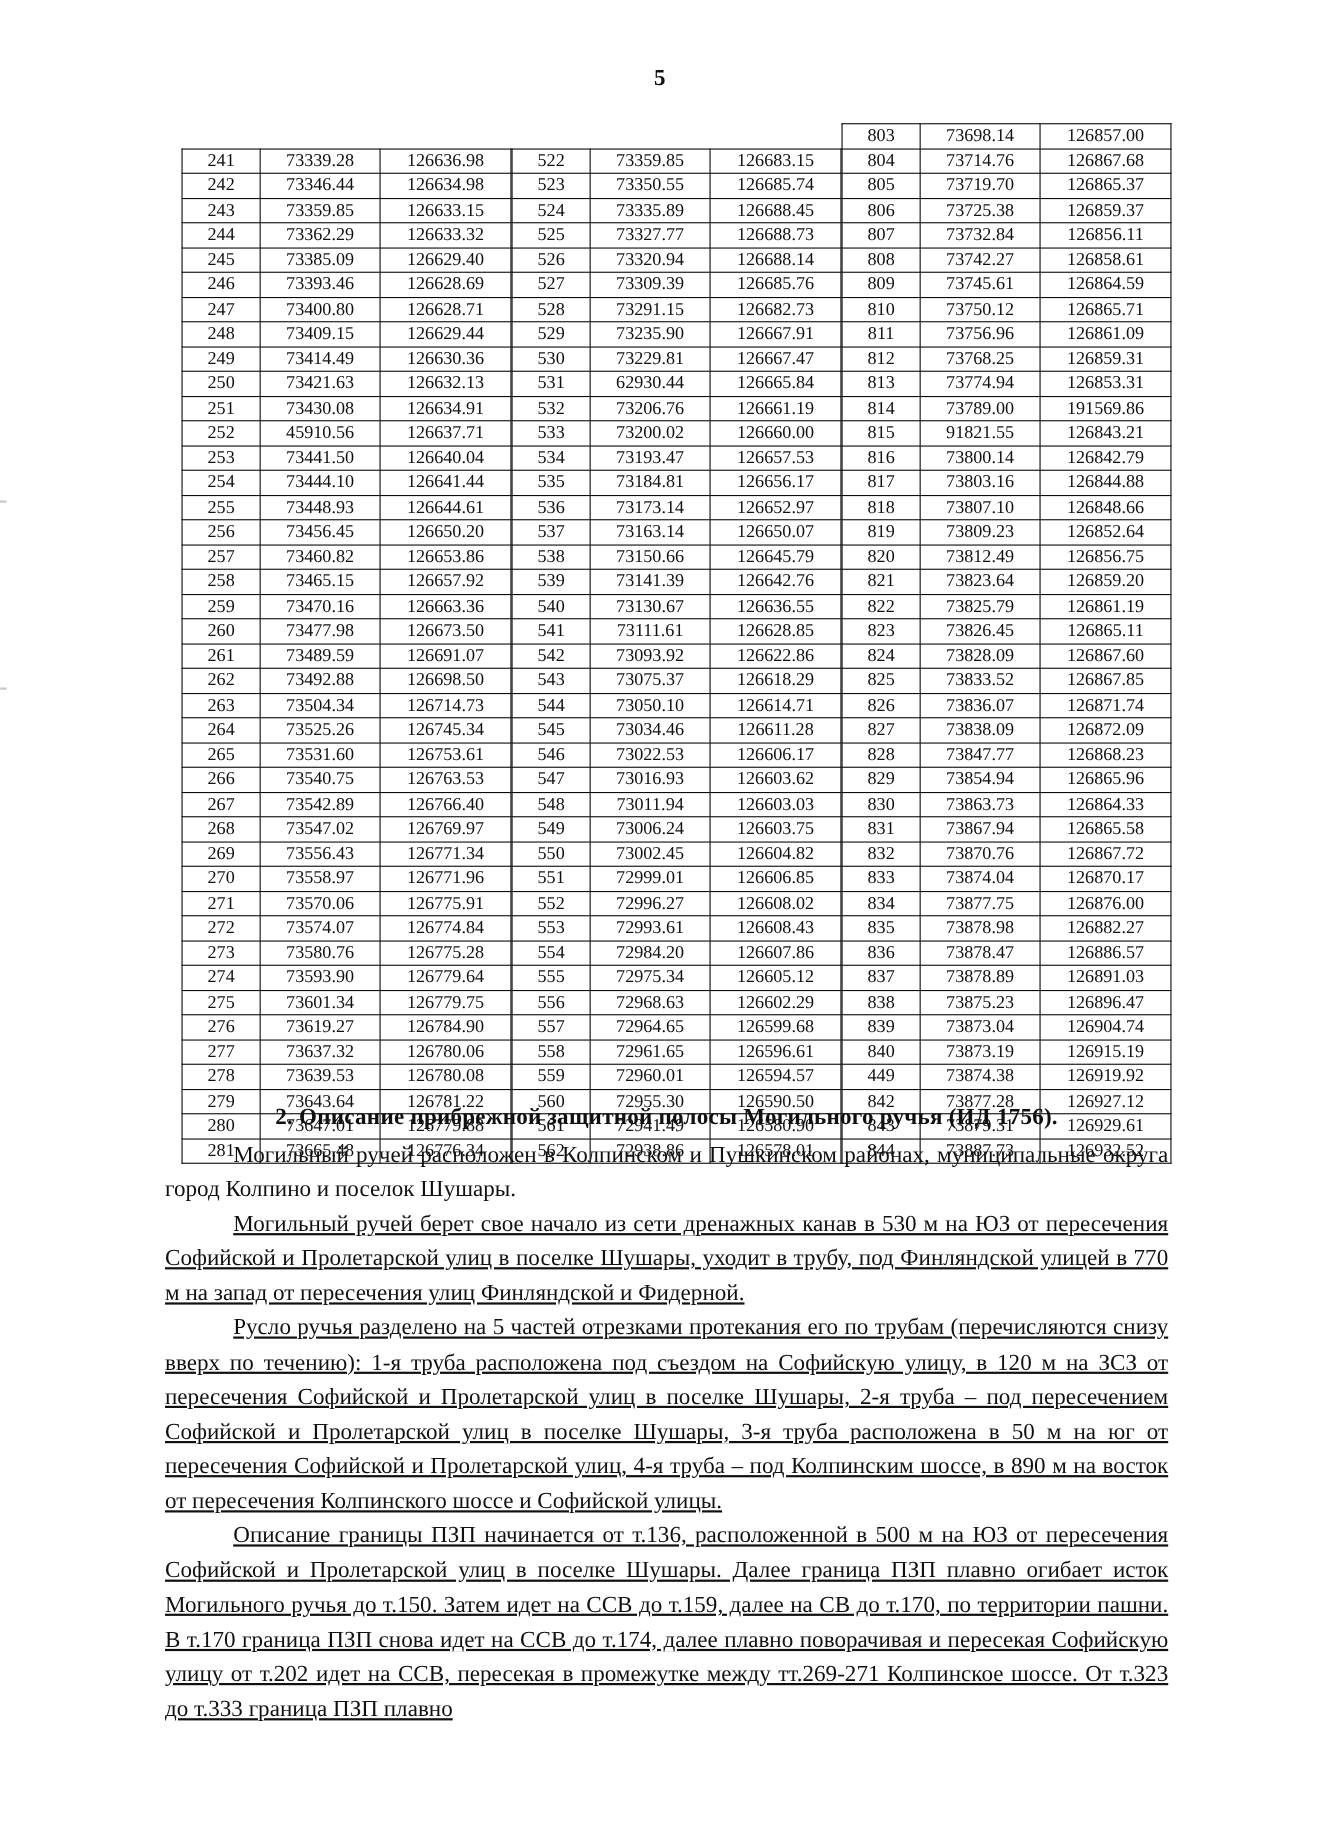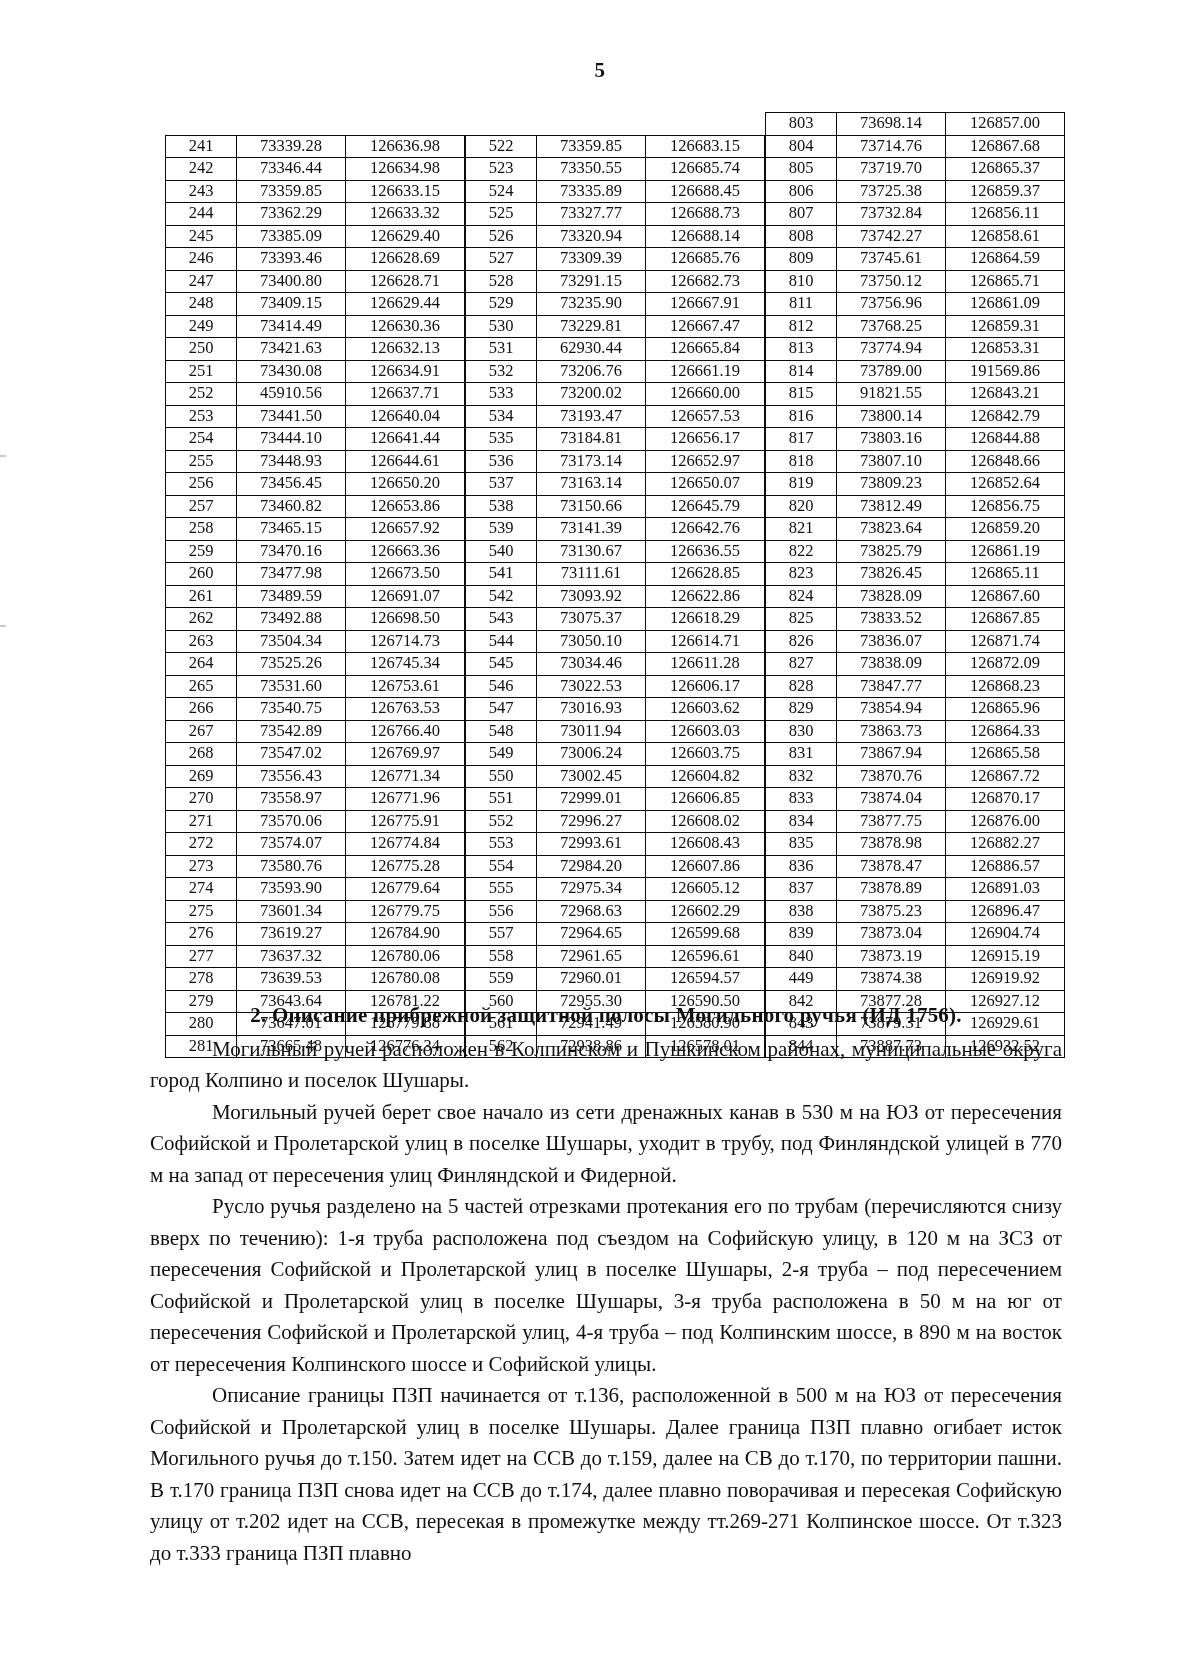--- a/index.html
+++ b/index.html
@@ -92,21 +92,21 @@
     font-weight: 700;
     margin: 0 0 2px 0;
     font-size: 21px;
     letter-spacing: 0.2px;
   }
   .para {
     margin: 0;
     text-indent: 62px;
     text-align: justify;
   }
-  .para + .para { margin-top: 0; }
+  .para + .para { margin-top: 0; text-decoration: underline; }
   .para.last { text-align: justify; text-align-last: left; }
 </style>
 </head>
 <body>
 
 <div class="page">
 
   <div class="scan-edge a"></div>
   <div class="scan-edge b"></div>
 

